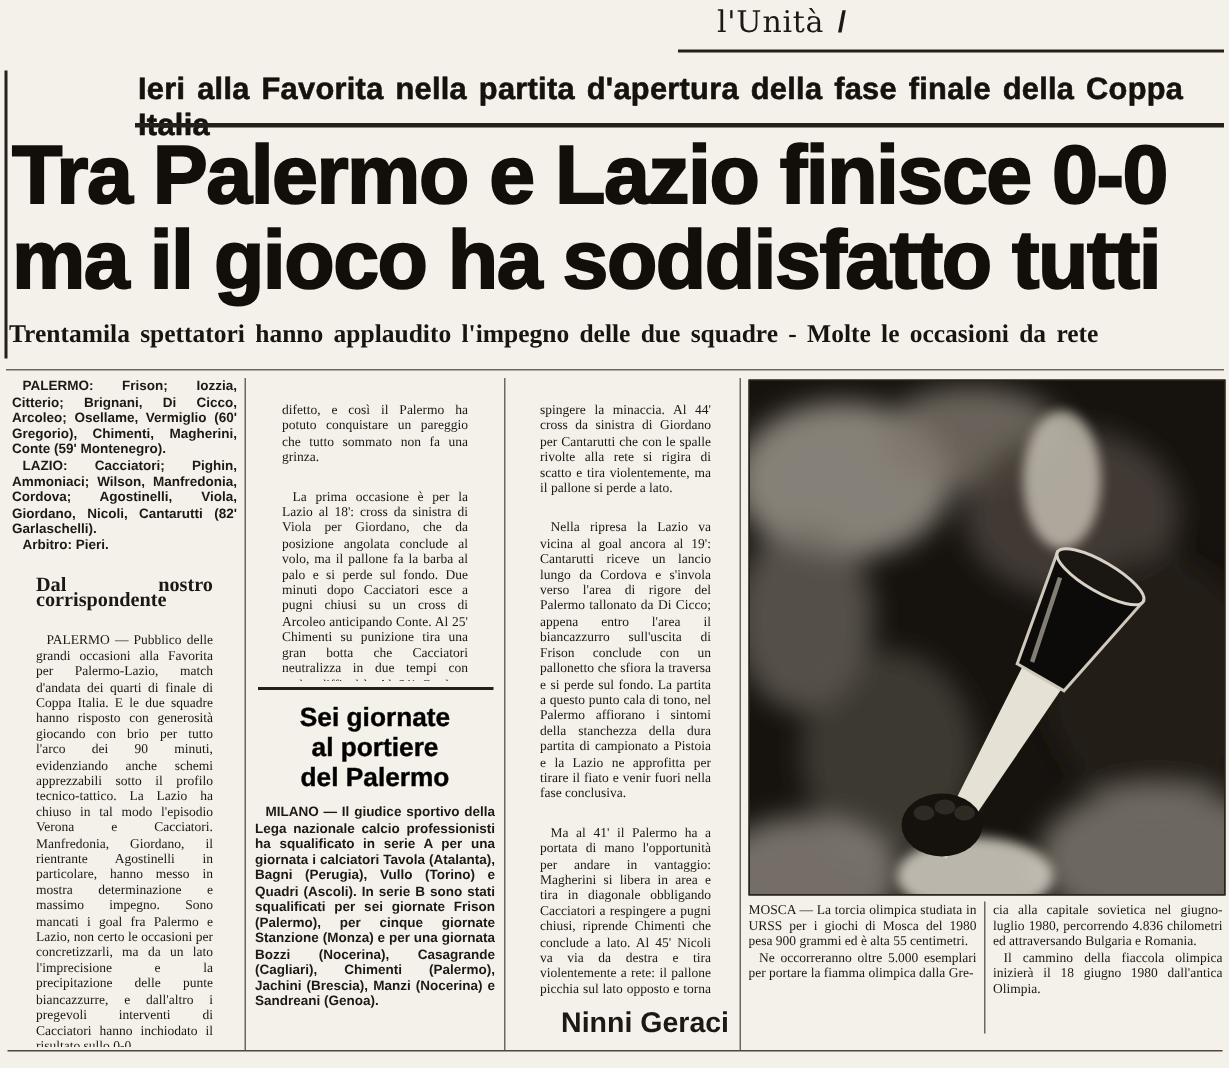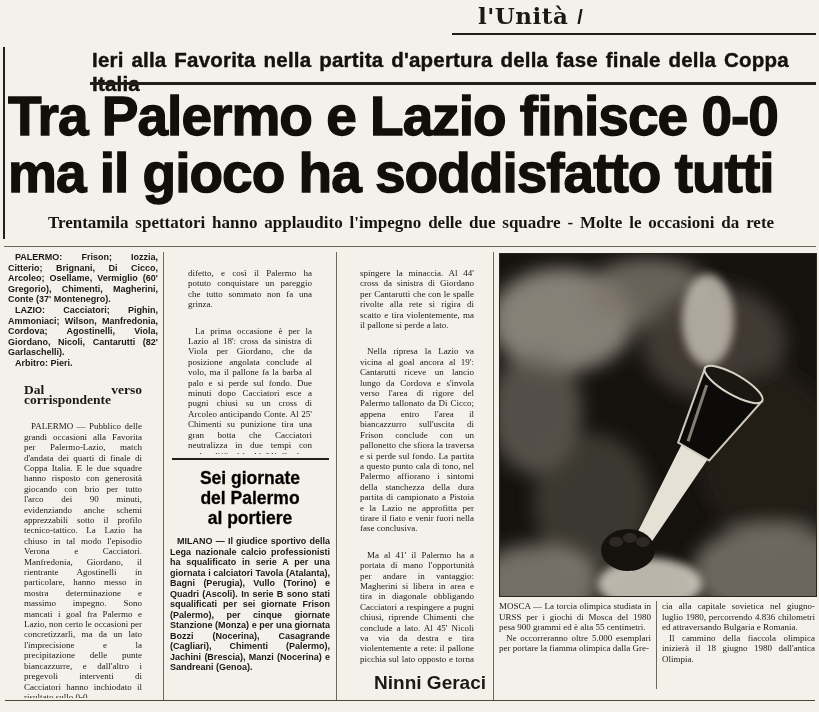--- a/index.html
+++ b/index.html
@@ -5,35 +5,35 @@
   html,body{margin:0;padding:0;}
   body{
     width:819px;height:712px;position:relative;overflow:hidden;
     background:#f4f1ea;
     font-family:"Liberation Serif", serif;
     color:#1c1813;
   }
   .abs{position:absolute;}
   
   .masthead{top:2px;left:478px;width:340px;display:flex;align-items:baseline;gap:9px;}
-  .masthead .logo{font-family:"DejaVu Serif",serif;font-weight:bold;font-size:23px;letter-spacing:.5px;}
+  .masthead .logo{font-family:"DejaVu Serif",serif;font-weight:normal;font-size:20px;letter-spacing:.5px;}
   .masthead .slash{font-family:"Liberation Sans",sans-serif;font-weight:bold;font-size:20px;}
   .masthead .date{font-family:"Liberation Sans",sans-serif;font-weight:bold;font-size:16px;letter-spacing:.5px;word-spacing:3px;}
   .rule{background:#241f19;}
   
   .kicker{top:48px;left:92px;width:716px;font-family:"Liberation Sans",sans-serif;
     font-weight:bold;font-size:20.5px;letter-spacing:.2px;word-spacing:2px;color:#15110c;
     -webkit-text-stroke:.4px #15110c;}
   
   .headline{top:88px;left:8px;width:800px;font-family:"Liberation Sans",sans-serif;
     font-weight:bold;font-size:55px;line-height:57px;letter-spacing:-1px;color:#120f0a;
     -webkit-text-stroke:1.3px #120f0a;}
   
   .subhead{top:213px;left:6px;width:810px;font-family:"Liberation Serif",serif;
-    font-weight:bold;font-size:17px;word-spacing:2.6px;color:#181410;text-align:center;}
+    font-weight:bold;font-size:17px;word-spacing:2.6px;color:#181410;}
   
   .col{font-size:9px;line-height:10.4px;text-align:justify;overflow:hidden;}
   .col p{margin:16px;}
   .col p.ind{text-indent:7px;}
   .teams{font-family:"Liberation Sans",sans-serif;font-weight:bold;font-size:9px;line-height:10.6px;}
   .teams p{margin:0;text-indent:7px;text-align:justify;}
   .byline{font-family:"Liberation Serif",serif;font-weight:bold;font-size:13.5px;margin:7px 0 6px 0;text-indent:0 !important;}
   .vrule{width:1px;background:#6e675d;}
   .boxtitle{font-family:"Liberation Sans",sans-serif;font-weight:bold;font-size:17.5px;line-height:20px;
     text-align:center;color:#000000;-webkit-text-stroke:.3px #15110c;}
@@ -62,42 +62,42 @@
 <div class="abs headline">
   <div>Tra Palermo e Lazio finisce 0-0</div>
   <div>ma il gioco ha soddisfatto tutti</div>
 </div>
 
 <div class="abs subhead">Trentamila spettatori hanno applaudito l'impegno delle due squadre - Molte le occasioni da rete</div>
 <div class="abs" style="top:246px;left:4px;width:812px;height:1px;background:#6e675d;"></div>
 
 <div class="abs col" style="top:252px;left:8px;width:150px;height:446px;">
   <div class="teams">
-    <p>PALERMO: Frison; Iozzia, Citterio; Brignani, Di Cicco, Arcoleo; Osellame, Vermiglio (60' Gregorio), Chimenti, Magherini, Conte (37' Montenegro).</p>
+    <p>PALERMO: Frison; Iozzia, Citterio; Brignani, Di Cicco, Arcoleo; Osellame, Vermiglio (60' Gregorio), Chimenti, Magherini, Conte (59' Montenegro).</p>
     <p>LAZIO: Cacciatori; Pighin, Ammoniaci; Wilson, Manfredonia, Cordova; Agostinelli, Viola, Giordano, Nicoli, Cantarutti (82' Garlaschelli).</p>
     <p>Arbitro: Pieri.</p>
   </div>
-  <p class="byline">Dal verso corrispondente</p>
+  <p class="byline">Dal nostro corrispondente</p>
   <p class="ind">PALERMO — Pubblico delle grandi occasioni alla Favorita per Palermo-Lazio, match d'andata dei quarti di finale di Coppa Italia. E le due squadre hanno risposto con generosità giocando con brio per tutto l'arco dei 90 minuti, evidenziando anche schemi apprezzabili sotto il profilo tecnico-tattico. La Lazio ha chiuso in tal modo l'episodio Verona e Cacciatori. Manfredonia, Giordano, il rientrante Agostinelli in particolare, hanno messo in mostra determinazione e massimo impegno. Sono mancati i goal fra Palermo e Lazio, non certo le occasioni per concretizzarli, ma da un lato l'imprecisione e la precipitazione delle punte biancazzurre, e dall'altro i pregevoli interventi di Cacciatori hanno inchiodato il risultato sullo 0-0.</p>
   <p class="ind">La Lazio, per la verità, ha liberato più volte i suoi giocatori davanti a Frison, ma la freddezza ha fatto loro</p>
 </div>
 
 <div class="abs vrule" style="top:252px;left:163px;height:448px;"></div>
 
 <div class="abs col" style="top:252px;left:172px;width:156px;height:202px;">
   <p>difetto, e così il Palermo ha potuto conquistare un pareggio che tutto sommato non fa una grinza.</p>
   <p class="ind">La prima occasione è per la Lazio al 18': cross da sinistra di Viola per Giordano, che da posizione angolata conclude al volo, ma il pallone fa la barba al palo e si perde sul fondo. Due minuti dopo Cacciatori esce a pugni chiusi su un cross di Arcoleo anticipando Conte. Al 25' Chimenti su punizione tira una gran botta che Cacciatori neutralizza in due tempi con molta difficoltà. Al 31' Cordova tira. Cantarutti intercetta ma conclude debolmente su Frison che riesce a re-</p>
 </div>
 
 <div class="abs rule" style="top:458px;left:172px;width:157px;height:2px;"></div>
 <div class="abs" style="top:468px;left:170px;width:160px;height:244px;overflow:hidden;">
   <div class="boxtitle">
     <div>Sei giornate</div>
+    <div>al portiere</div>
     <div>del Palermo</div>
-    <div>al portiere</div>
   </div>
   <div class="boxbody" style="margin-top:8px;">
     <p>MILANO — Il giudice sportivo della Lega nazionale calcio professionisti ha squalificato in serie A per una giornata i calciatori Tavola (Atalanta), Bagni (Perugia), Vullo (Torino) e Quadri (Ascoli). In serie B sono stati squalificati per sei giornate Frison (Palermo), per cinque giornate Stanzione (Monza) e per una giornata Bozzi (Nocerina), Casagrande (Cagliari), Chimenti (Palermo), Jachini (Brescia), Manzi (Nocerina) e Sandreani (Genoa).</p>
   </div>
 </div>
 
 <div class="abs vrule" style="top:252px;left:336px;height:448px;"></div>
 
 <div class="abs col" style="top:252px;left:344px;width:146px;height:412px;">
   <p>spingere la minaccia. Al 44' cross da sinistra di Giordano per Cantarutti che con le spalle rivolte alla rete si rigira di scatto e tira violentemente, ma il pallone si perde a lato.</p>

